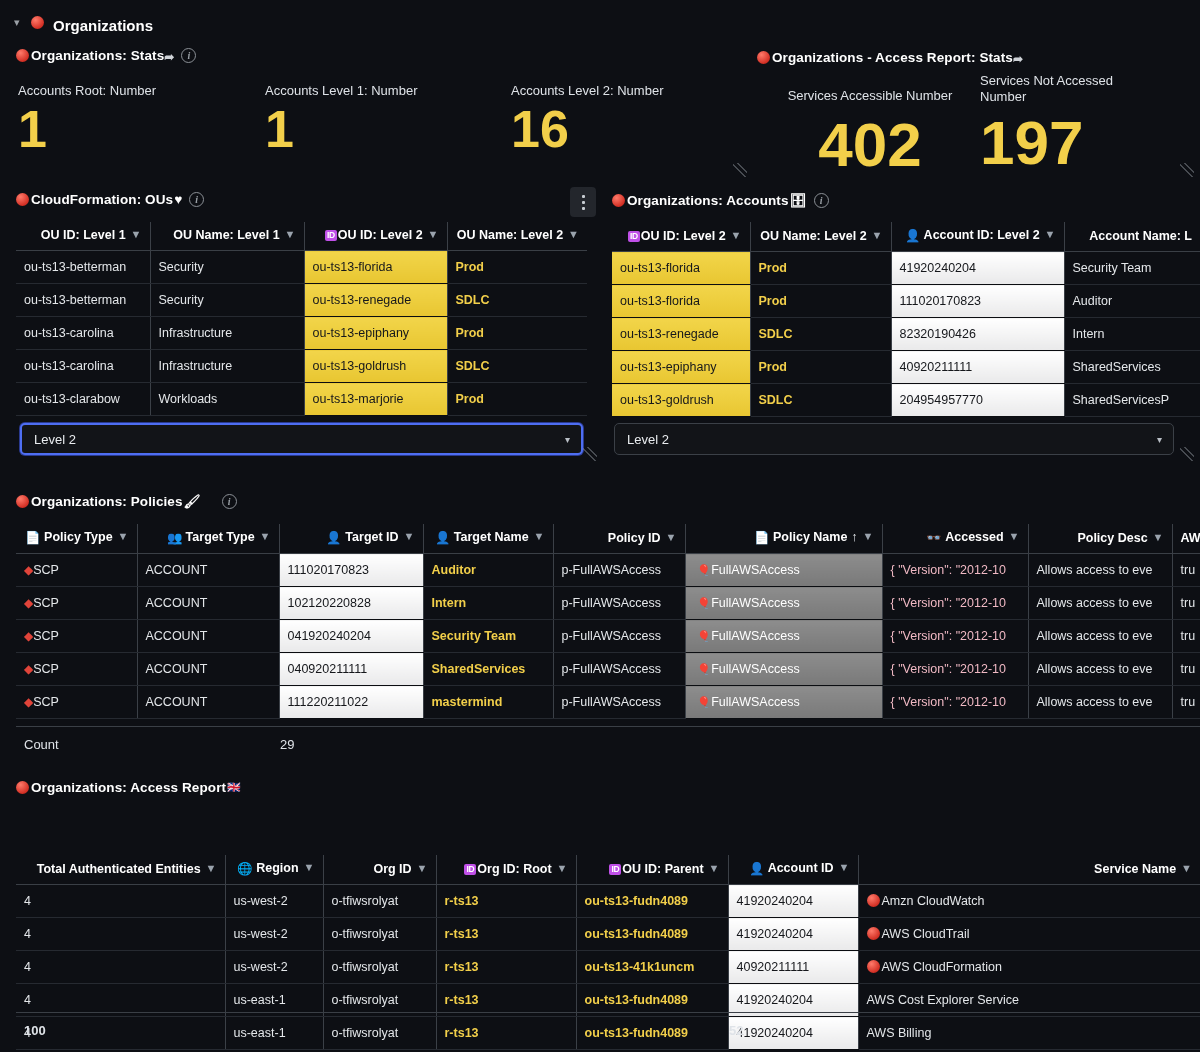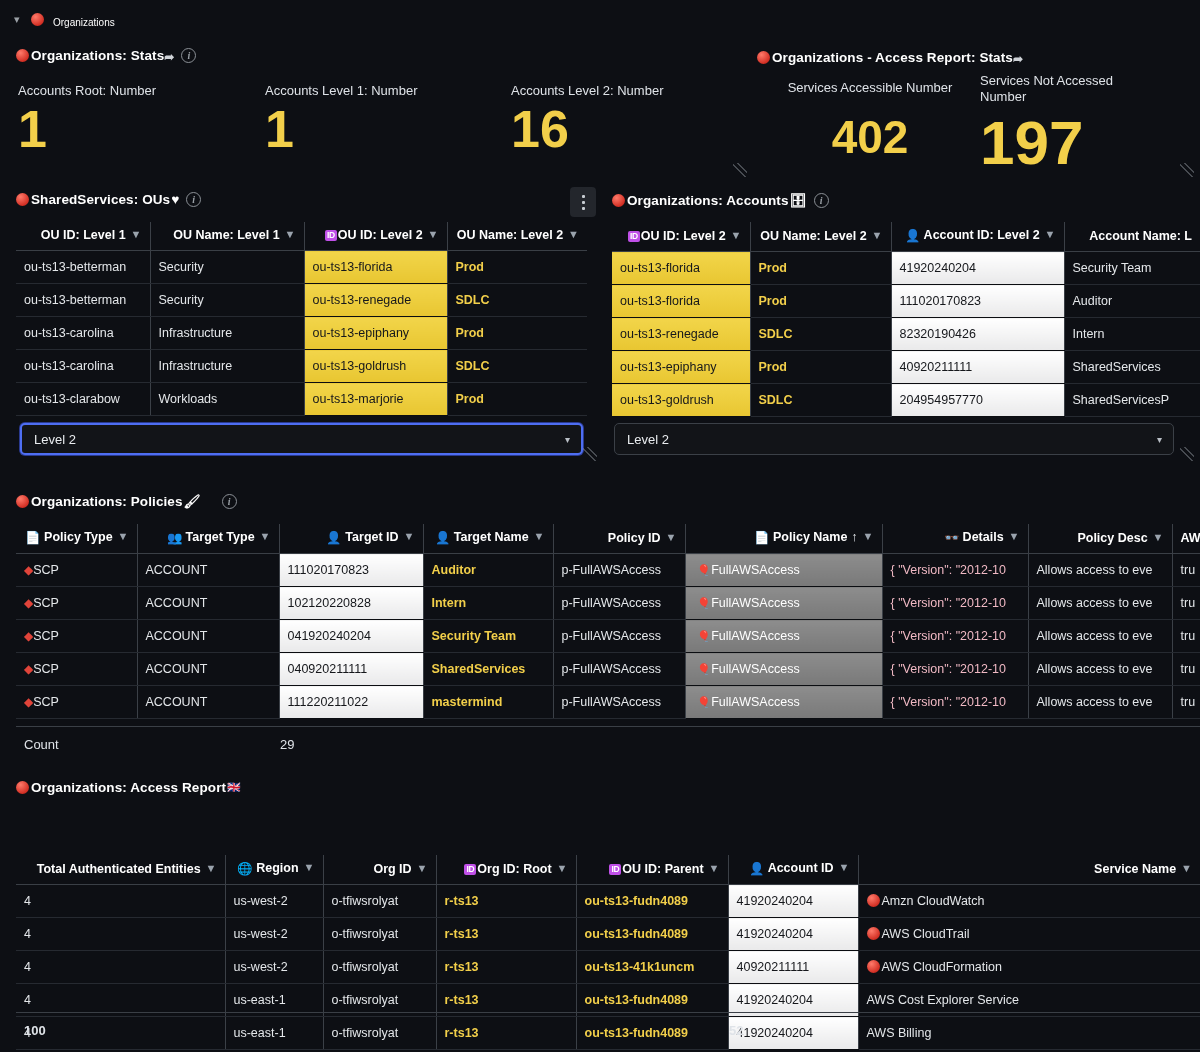--- a/index.html
+++ b/index.html
@@ -84,21 +84,21 @@
   .count-label { font-size:13px; color:#dfe3e8; }
 </style>
 </head>
 <body>
 
 <div class="page">
 
   <div style="position:absolute; left:14px; top:10px; display:flex; align-items:center; gap:7px;">
     <span class="chev">▾</span>
     <span class="dot"></span>
-    <span style="font-size:10px; font-weight:normal; color:#fff;margin-top:7px;">Organizations</span>
+    <span style="font-size:15px; font-weight:bold; color:#fff;margin-top:7px;">Organizations</span>
   </div>
 
   <div style="position:absolute; left:16px; top:48px;" class="section-title">
     <span style="display:flex;align-items:center;">
       <span class="dot"></span>
       <span class="t">Organizations: Stats</span>
       <span class="paper-plane">➦</span>
     </span>
     <span class="info-icon">i</span>
   </div>
@@ -117,34 +117,34 @@
   </div>
   <div class="grip" style="left:733px; top:163px;"></div>
 
   <div style="position:absolute; left:757px; top:50px;" class="section-title">
     <span style="display:flex;align-items:center;">
       <span class="dot"></span>
       <span class="t">Organizations - Access Report: Stats</span>
       <span class="paper-plane">➦</span>
     </span>
   </div>
-  <div style="position:absolute; left:770px; top:80px; width:200px; text-align:center;">
+  <div style="position:absolute; left:770px; top:88px; width:200px; text-align:center;">
     <div class="stat-label">Services Accessible Number</div>
-    <div class="stat-value" style="font-size:46px; margin-top:20px;">402</div>
+    <div class="stat-value" style="font-size:62px; margin-top:12px;">402</div>
   </div>
   <div style="position:absolute; left:980px; top:73px; width:160px;">
     <div class="stat-label">Services Not Accessed Number</div>
     <div class="stat-value" style="font-size:62px; margin-top:8px;">197</div>
   </div>
   <div class="grip" style="left:1180px; top:163px;"></div>
 
   <div style="position:absolute; left:16px; top:192px;" class="section-title">
     <span style="display:flex;align-items:center;">
       <span class="dot"></span>
-      <span class="t">SharedServices: OUs</span>
+      <span class="t">CloudFormation: OUs</span>
       <span style="margin-left:1px;">♥</span>
     </span>
     <span class="info-icon">i</span>
   </div>
   <div class="kebab" style="left:570px; top:187px;">
     <i></i>
       <i></i>
       <i></i>
   </div>
 
@@ -289,21 +289,21 @@
         <col style="width:28px">
     </colgroup>
     <thead>
         <tr>
       <th><span class="hicon">📄</span><span>Policy Type</span><span class="fil">▼</span></th>
       <th class="vline"><span class="hicon">👥</span><span>Target Type</span><span class="fil">▼</span></th>
       <th class="vline"><span class="hicon">👤</span><span>Target ID</span><span class="fil">▼</span></th>
       <th class="vline"><span class="hicon">👤</span><span>Target Name</span><span class="fil">▼</span></th>
       <th class="vline"><span>Policy ID</span><span class="fil">▼</span></th>
       <th class="vline"><span class="hicon">📄</span><span>Policy Name</span><span class="sort">↑</span><span class="fil">▼</span></th>
-      <th class="vline"><span class="hicon">👓</span><span>Details</span><span class="fil">▼</span></th>
+      <th class="vline"><span class="hicon">👓</span><span>Accessed</span><span class="fil">▼</span></th>
       <th class="vline"><span>Policy Desc</span><span class="fil">▼</span></th>
       <th class="vline"><span>AW</span></th>
     </tr>
       </thead>
     <tbody id="policies-body">
         <tr>
           <td><span style="color:#e0443a;font-size:12px;">◆</span><span>SCP</span></td>
           <td class="vline">ACCOUNT</td>
           <td class="hl-white vline">111020170823</td>
           <td class="yellow vline">Auditor</td>

